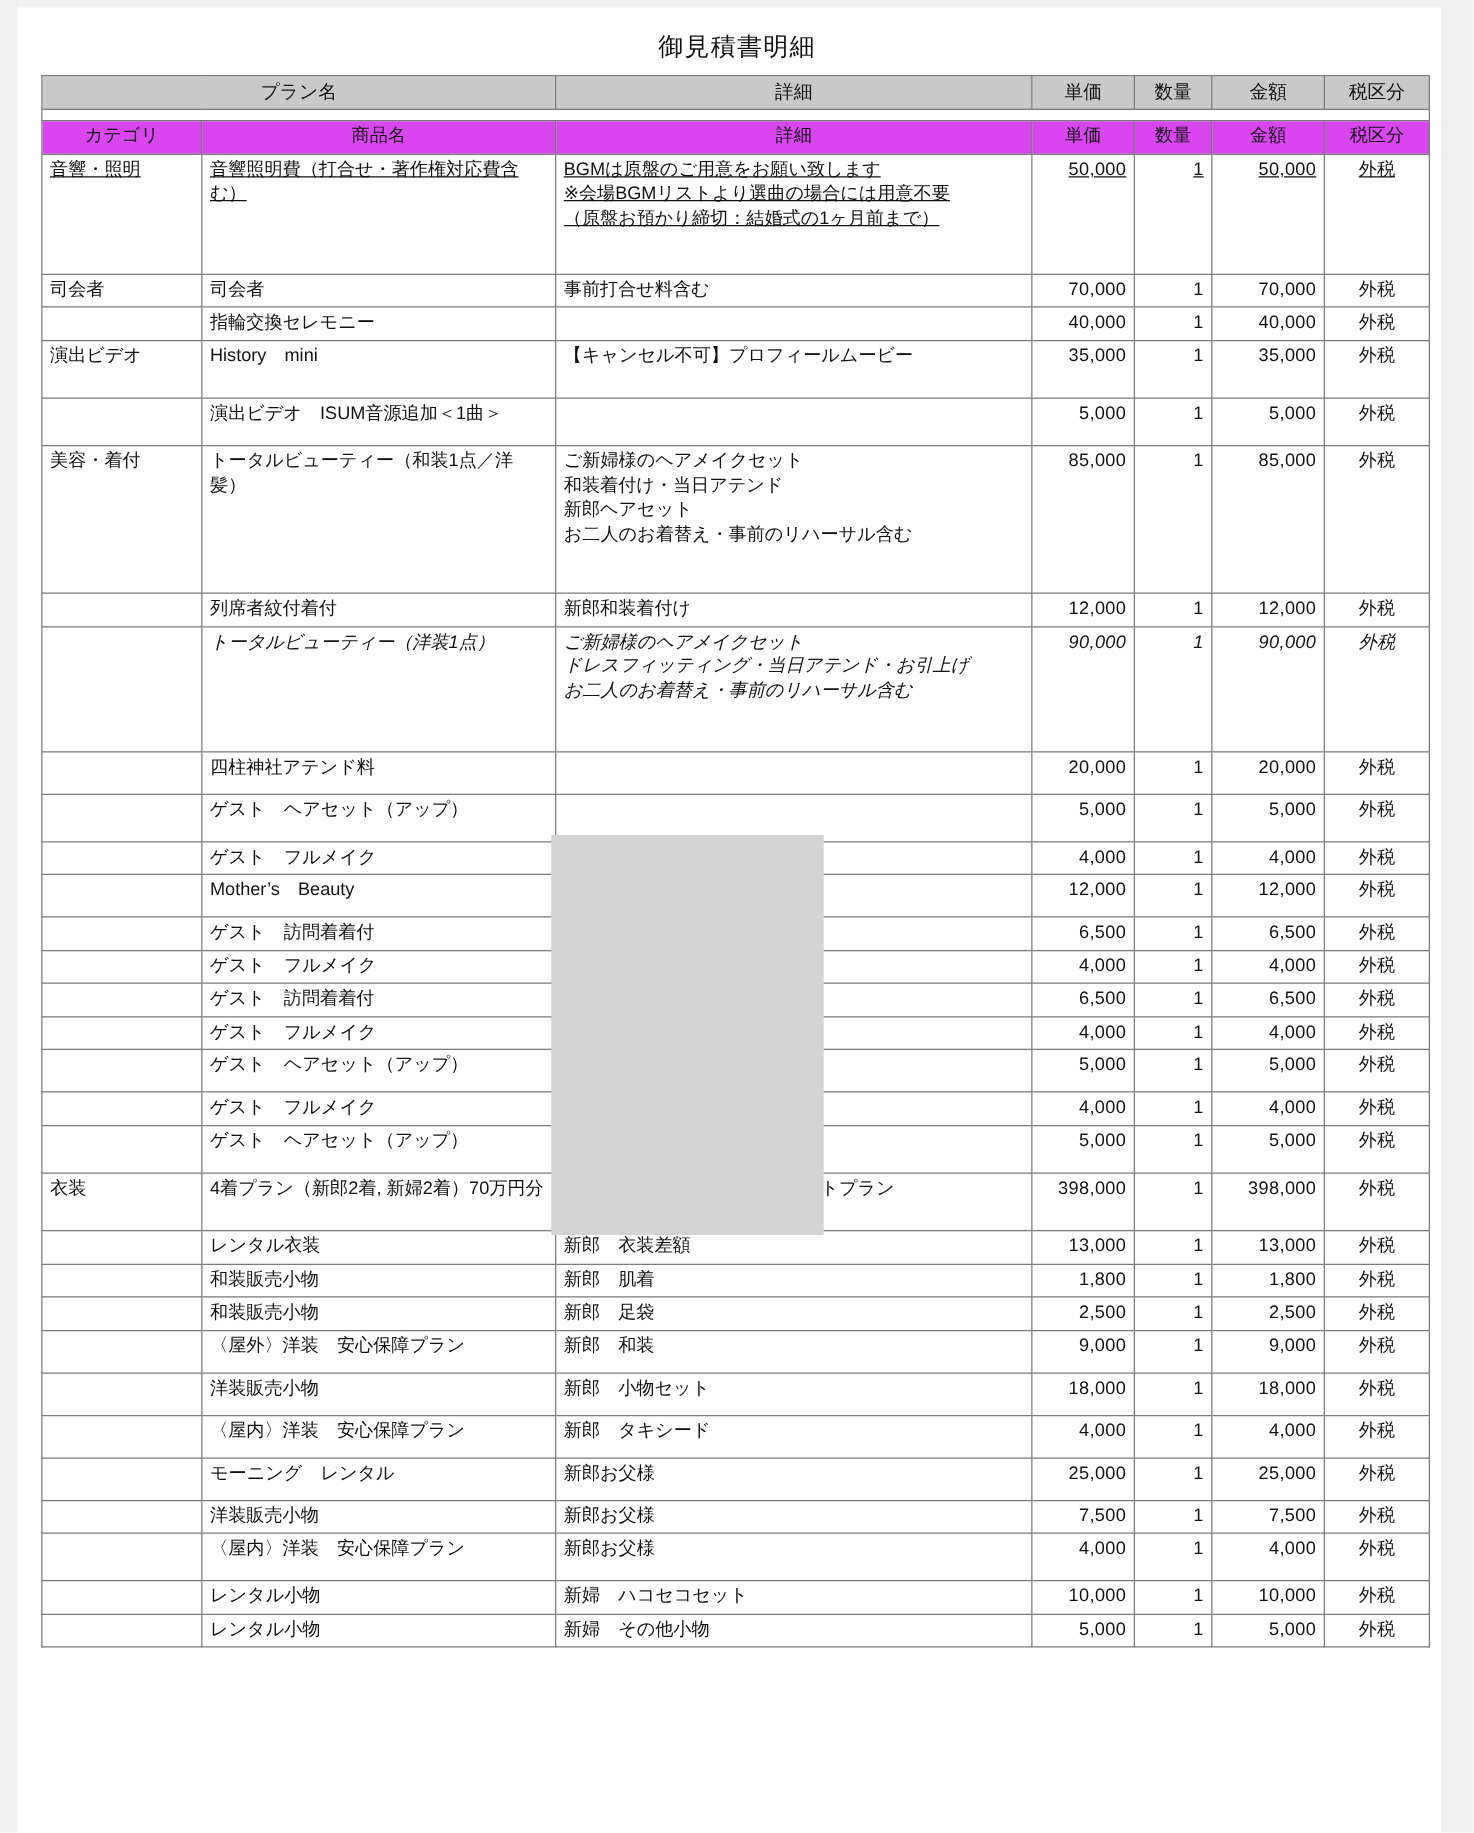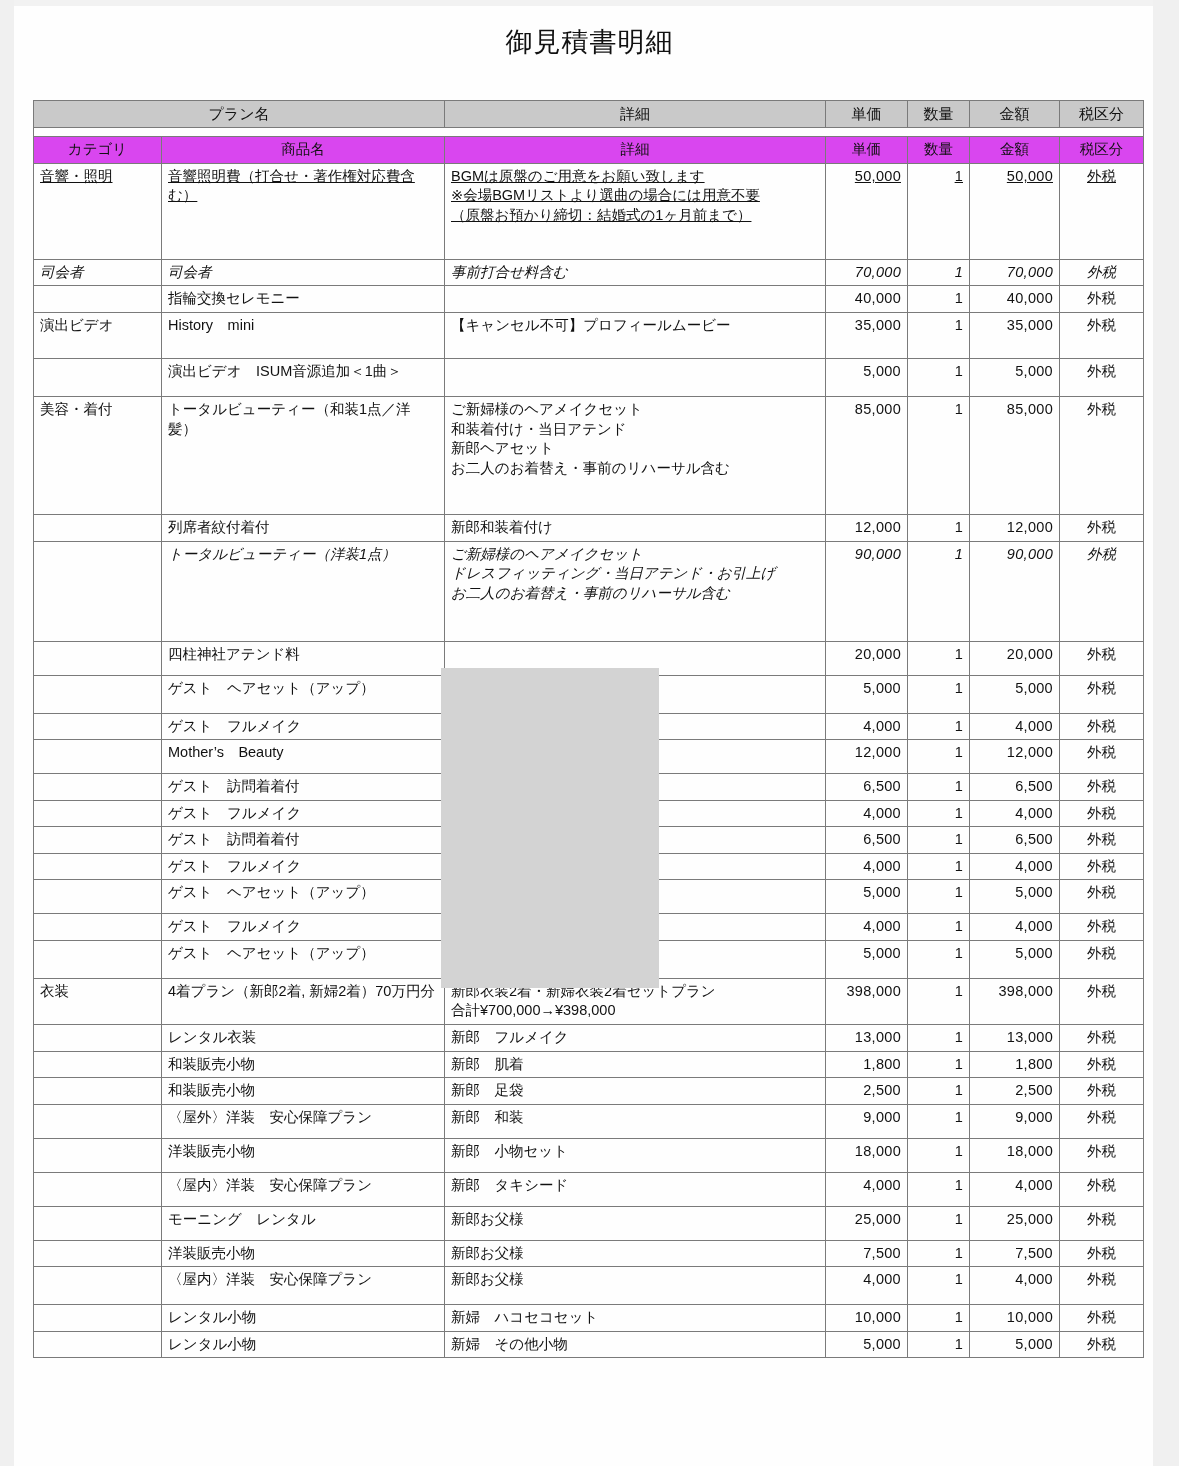--- a/index.html
+++ b/index.html
@@ -34,35 +34,34 @@
   .edge-top {
     position: absolute; left: 0; top: 0; width: 100%; height: 6px;
     background: #f2f2f2;
   }
 
   .doc-title {
     position: absolute;
     left: 0; top: 24px;
     width: 1179px;
     text-align: center;
-    font-size: 27px;
+    font-size: 20px;
     color: #111;
     letter-spacing: 1px;
   }
 
   table.quote {
     position: absolute;
     left: 33px;
     top: 60px;
     width: 1110px;
     border-collapse: collapse;
     table-layout: fixed;
     font-size: 14.5px;
     color: #111;
-    margin-top: 40px;
   }
   table.quote td, table.quote th {
     border: 1px solid #7a7a7a;
     padding: 3px 6px;
     vertical-align: top;
     font-weight: normal;
     line-height: 1.35;
   }
   .hdr td {
     background: #c9c9c9;
@@ -157,21 +156,21 @@
           <td class="mid">
             <div class="detail-block">BGMは原盤のご用意をお願い致します
 ※会場BGMリストより選曲の場合には用意不要
 （原盤お預かり締切：結婚式の1ヶ月前まで）</div>
           </td>
           <td class="num mid">50,000</td>
           <td class="num mid">1</td>
           <td class="num mid">50,000</td>
           <td class="ctr">外税</td>
         </tr>
-        <tr style="height: 22px; font-style: italic;">
+        <tr style="height: 22px;">
           <td>司会者</td>
           <td>
             <div class="detail-block">司会者</div>
           </td>
           <td class="mid">
             <div class="detail-block">事前打合せ料含む</div>
           </td>
           <td class="num mid">70,000</td>
           <td class="num mid">1</td>
           <td class="num mid">70,000</td>
@@ -416,21 +415,21 @@
           <td class="num mid">1</td>
           <td class="num mid">398,000</td>
           <td class="ctr">外税</td>
         </tr>
         <tr style="height: 22px;">
           <td></td>
           <td>
             <div class="detail-block">レンタル衣装</div>
           </td>
           <td class="mid">
-            <div class="detail-block">新郎　フルメイク</div>
+            <div class="detail-block">新郎　衣装差額</div>
           </td>
           <td class="num mid">13,000</td>
           <td class="num mid">1</td>
           <td class="num mid">13,000</td>
           <td class="ctr">外税</td>
         </tr>
         <tr style="height: 22px;">
           <td></td>
           <td>
             <div class="detail-block">和装販売小物</div>

